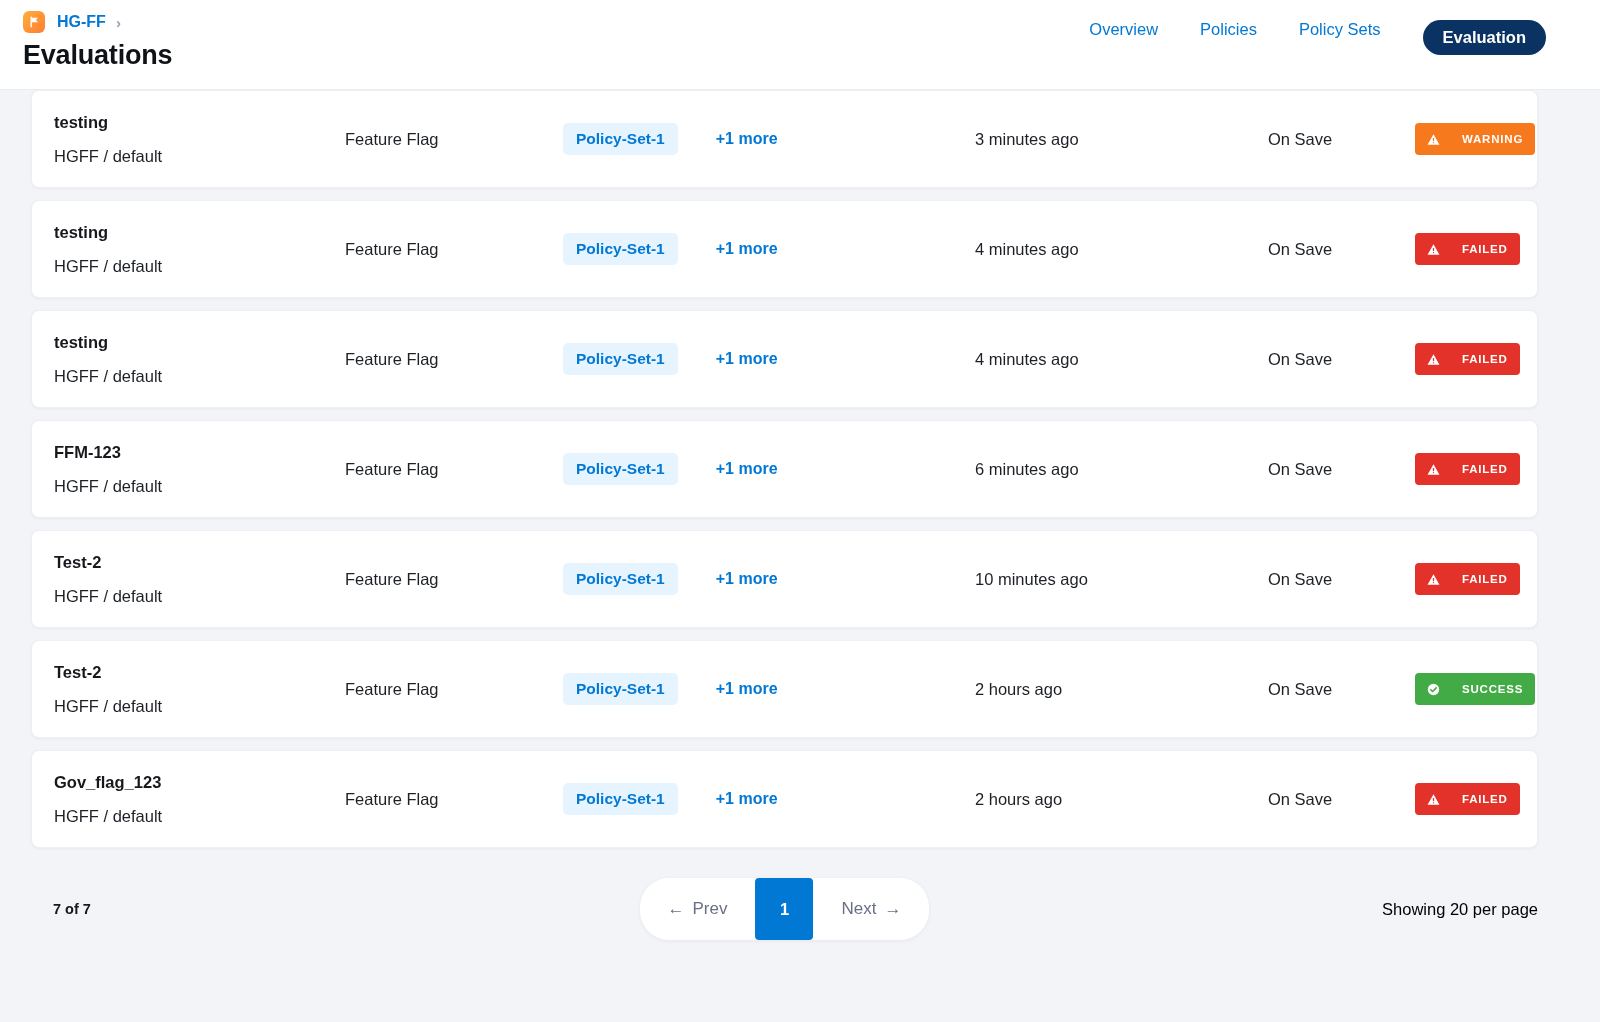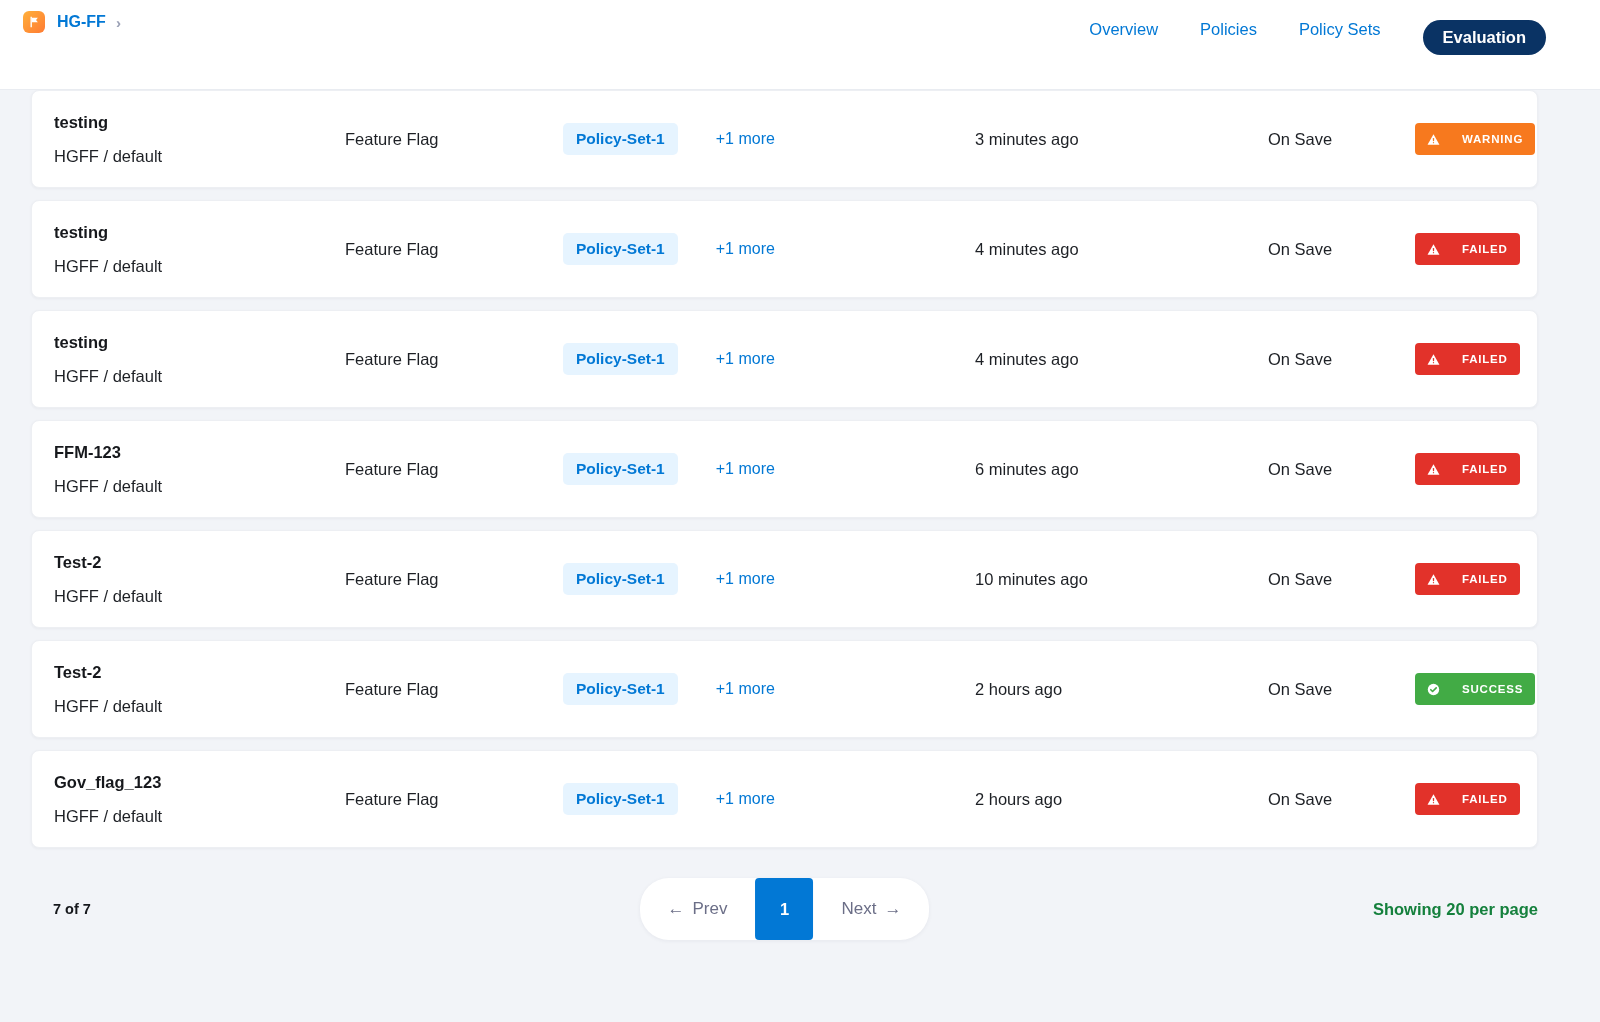--- a/index.html
+++ b/index.html
@@ -81,21 +81,21 @@
   .entity-path { font-size: 16.5px; font-weight: 400; color: #1d2025; line-height: 34px; }
   .cell-text { font-size: 16.5px; color: #1d2025; }
 
   .execution-cell { display: flex; align-items: center; padding-left: 28px; }
   .policy-chip {
     background: var(--chip-bg); color: var(--accent);
     font-size: 15.5px; font-weight: 600;
     padding: 7px 13px; border-radius: 5px; cursor: pointer;
   }
   .more-link {
-    color: var(--accent); font-size: 16px; font-weight: 400;
+    color: var(--accent); font-size: 16px; font-weight: 700;
     margin-left: 38px; text-decoration: none; cursor: pointer;
   }
 
   .status-badge {
     display: inline-flex; align-items: center; gap: 22px;
     background: var(--bg, #999);
     color: #ffffff; font-size: 11.5px; font-weight: 700;
     letter-spacing: 0.8px;
     height: 28px; padding: 16px 12px; border-radius: 4px;
   }
@@ -105,21 +105,21 @@
 
   
   .footer {
     margin-top: 30px;
     position: relative;
     display: flex; align-items: center; justify-content: space-between;
     height: 62px;
     padding-left: 22px;
   }
   .result-count { font-size: 14.5px; font-weight: 600; color: #16181c; }
-  .showing-text { font-size: 16.5px; color: #15803d; font-weight: bold; }
+  .showing-text { font-size: 16.5px; color: #000000; }
 
   .pagination {
     position: absolute; left: 50%; top: 0; transform: translateX(-50%);
     background: #ffffff; border-radius: 29px; height: 62px;
     display: flex; align-items: center;
     box-shadow: 0 1px 4px rgba(30,40,60,0.06);
     overflow: hidden;
   }
   .page-btn {
     border: none; background: transparent; cursor: pointer;
@@ -141,20 +141,21 @@
   <div class="breadcrumb-row">
     <span class="ff-icon">
       <svg viewBox="0 0 24 24">
           <path fill="#ffffff" d="M6 3h2.4v18H6z"></path>
           <path fill="#ffffff" d="M8.4 4.5h10.2l-3.1 3.9 3.1 3.9H8.4z"></path>
         </svg>
     </span>
     <a class="crumb-link">HG-FF</a>
     <span class="crumb-chevron">›</span>
   </div>
+  <h1 class="page-title">Evaluations</h1>
   <nav class="module-nav">
     <a class="nav-link">Overview</a>
     <a class="nav-link">Policies</a>
     <a class="nav-link">Policy Sets</a>
     <a class="nav-link active">Evaluation</a>
   </nav>
 </header>
 
 <main class="content">
 

